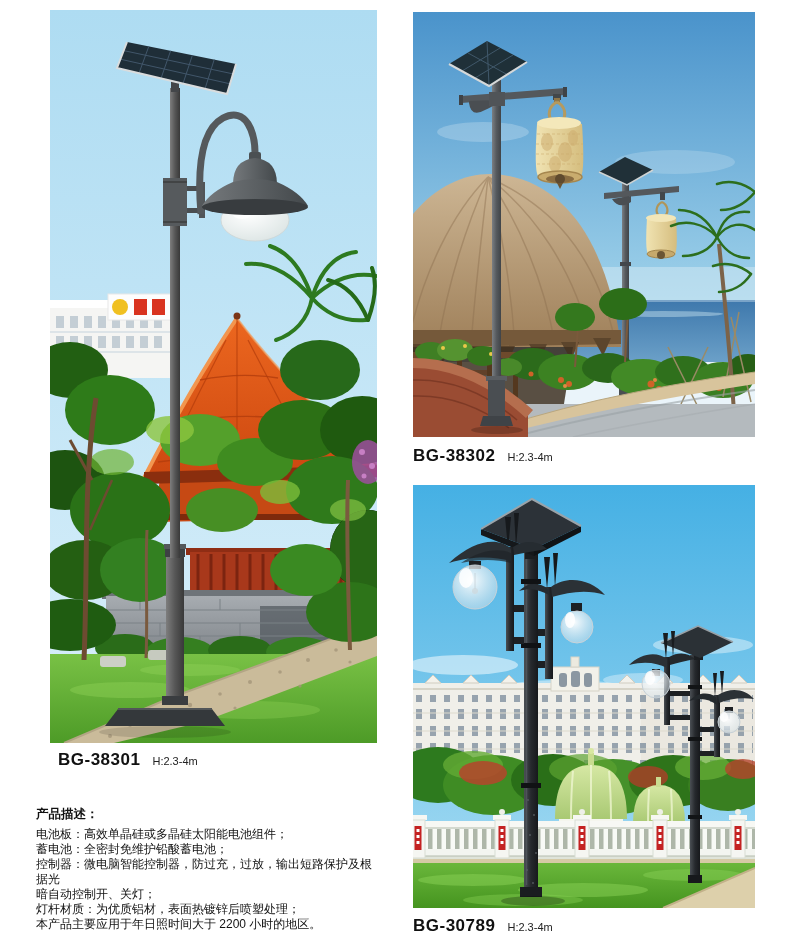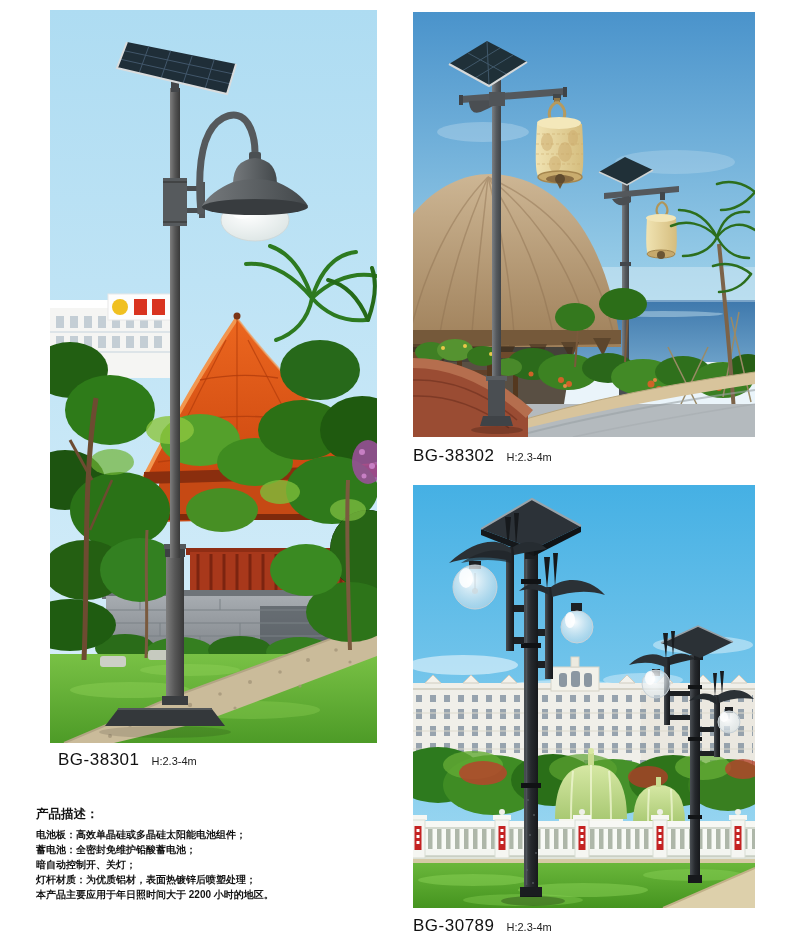--- a/index.html
+++ b/index.html
@@ -7,25 +7,25 @@
        font-family:"Liberation Sans","DejaVu Sans",sans-serif;color:#111;}
   .photo{position:absolute;overflow:hidden;background:#eaf4fa;}
   .photo svg{display:block;width:100%;height:100%;}
   #photo1{left:50px;top:10px;width:327px;height:733px;}
   #photo2{left:413px;top:12px;width:342px;height:425px;}
   #photo3{left:413px;top:485px;width:342px;height:423px;}
   .caption{position:absolute;display:flex;align-items:baseline;gap:12px;white-space:nowrap;}
   #cap1{left:58px;top:750px;}
   #cap2{left:413px;top:446px;}
   #cap3{left:413px;top:916px;}
-  .model{font-size:17px;font-weight:normal;letter-spacing:.5px;color:#111;}
+  .model{font-size:17px;font-weight:bold;letter-spacing:.5px;color:#111;}
   .spec{font-size:11px;color:#222;}
   #desc{position:absolute;left:36px;top:806px;width:345px;}
   #desc .t{font-size:12.5px;font-weight:bold;margin-bottom:4px;}
-  #desc .l{font-size:10px;font-weight:bold;line-height:15px;}
+  #desc .l{font-size:12px;font-weight:normal;line-height:15px;}
 </style>
 </head>
 <body>
 
 <div class="photo" id="photo1">
 <svg viewBox="0 0 327 733" preserveAspectRatio="none">
  <defs>
   <linearGradient id="p1sky" x1="0" y1="0" x2="0" y2="1">
     <stop offset="0" stop-color="#aedcf2"></stop>
           <stop offset="1" stop-color="#d9effa"></stop>
@@ -751,16 +751,17 @@
 </div>
 <div class="caption" id="cap3">
   <span class="model">BG-30789</span>
   <span class="spec">H:2.3-4m</span>
 </div>
 
 <div id="desc">
   <div class="t">产品描述：</div>
   <div class="l">电池板：高效单晶硅或多晶硅太阳能电池组件；</div>
   <div class="l">蓄电池：全密封免维护铅酸蓄电池；</div>
+  <div class="l">控制器：微电脑智能控制器，防过充，过放，输出短路保护及根据光</div>
   <div class="l">暗自动控制开、关灯；</div>
   <div class="l">灯杆材质：为优质铝材，表面热镀锌后喷塑处理；</div>
   <div class="l">本产品主要应用于年日照时间大于 2200 小时的地区。</div>
 </div>
 
 </body></html>

